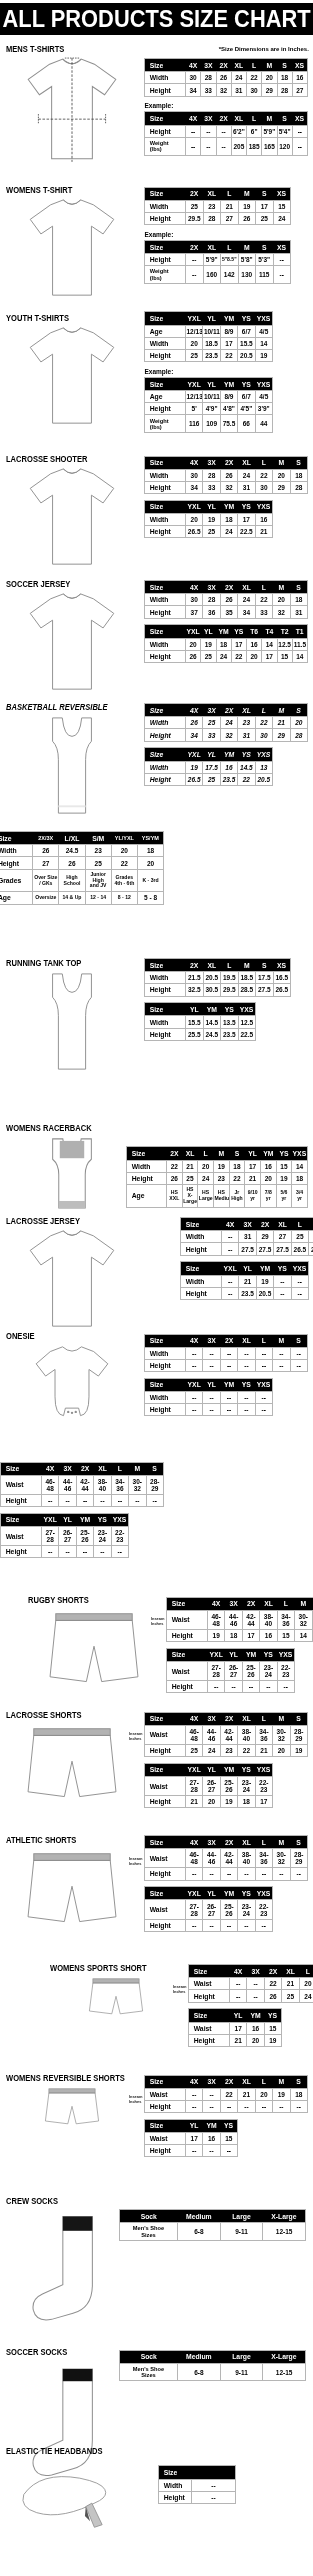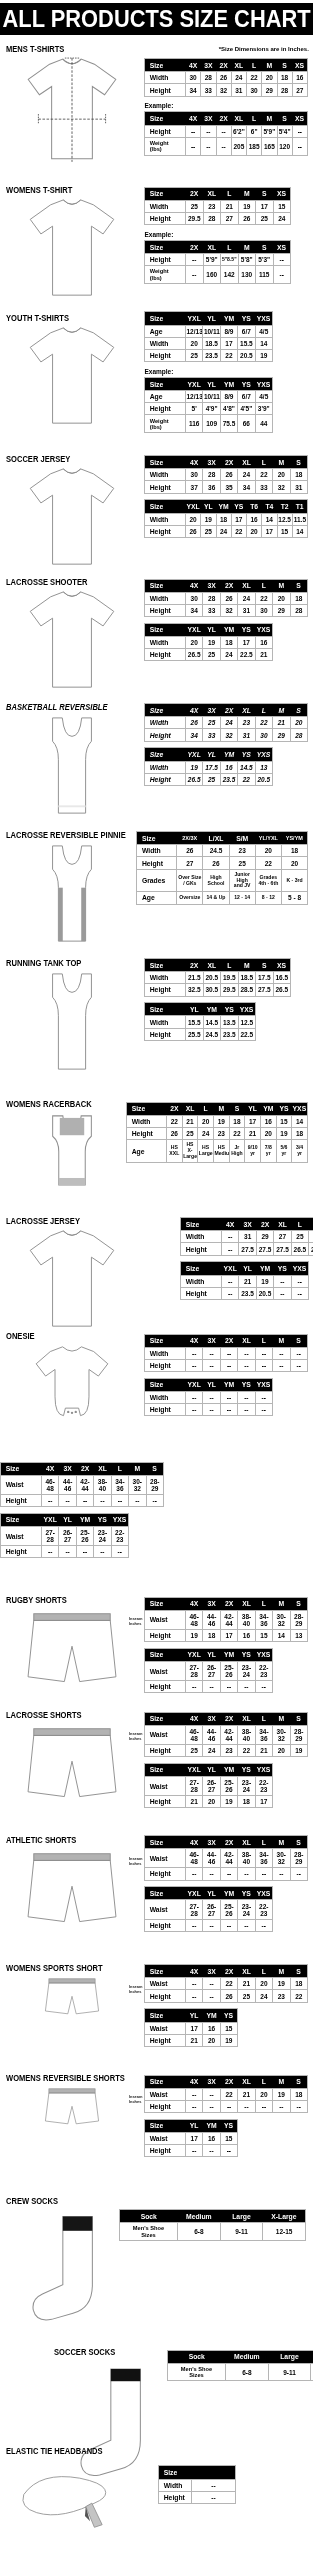--- a/index.html
+++ b/index.html
@@ -354,20 +354,117 @@
                 <td>116</td>
                 <td>109</td>
                 <td>75.5</td>
                 <td>66</td>
                 <td>44</td>
               </tr>
             </tbody>
           </table>
         </div>
       </section>
+      <section class="psec" style="height: 125px;">
+        <div class="left">
+          <h2>LACROSSE SHOOTER</h2>
+          <div class="imgwrap">
+            <svg viewBox="0 0 220 210" width="112" height="102">
+              <path class="ln" d="M66,14 L92,4 Q110,22 128,4 L154,14 L196,44 L174,74 L150,58 L150,200 L70,200 L70,58 L46,74 L24,44 Z" fill="#c9c9c9"></path>
+              <path d="M92,4 Q110,22 128,4" fill="none" stroke="#8f8f8f" stroke-width="2"></path>
+            </svg>
+          </div>
+        </div>
+        <div class="right" style="padding-top: 4.2px;">
+          <table class="size" style="width: 164px; margin-left: 0px;">
+            <colgroup>
+              <col style="width: 41px;">
+              <col>
+              <col>
+              <col>
+              <col>
+              <col>
+              <col>
+              <col>
+            </colgroup>
+            <thead>
+              <tr>
+                <th class="lbl">Size</th>
+                <th>4X</th>
+                <th>3X</th>
+                <th>2X</th>
+                <th>XL</th>
+                <th>L</th>
+                <th>M</th>
+                <th>S</th>
+              </tr>
+            </thead>
+            <tbody>
+              <tr>
+                <td class="lbl">Width</td>
+                <td>30</td>
+                <td>28</td>
+                <td>26</td>
+                <td>24</td>
+                <td>22</td>
+                <td>20</td>
+                <td>18</td>
+              </tr>
+              <tr>
+                <td class="lbl">Height</td>
+                <td>34</td>
+                <td>33</td>
+                <td>32</td>
+                <td>31</td>
+                <td>30</td>
+                <td>29</td>
+                <td>28</td>
+              </tr>
+            </tbody>
+          </table>
+          <table class="size" style="width: 129px; margin-left: 0px;">
+            <colgroup>
+              <col style="width: 41px;">
+              <col>
+              <col>
+              <col>
+              <col>
+              <col>
+            </colgroup>
+            <thead>
+              <tr>
+                <th class="lbl">Size</th>
+                <th>YXL</th>
+                <th>YL</th>
+                <th>YM</th>
+                <th>YS</th>
+                <th>YXS</th>
+              </tr>
+            </thead>
+            <tbody>
+              <tr>
+                <td class="lbl">Width</td>
+                <td>20</td>
+                <td>19</td>
+                <td>18</td>
+                <td>17</td>
+                <td>16</td>
+              </tr>
+              <tr>
+                <td class="lbl">Height</td>
+                <td>26.5</td>
+                <td>25</td>
+                <td>24</td>
+                <td>22.5</td>
+                <td>21</td>
+              </tr>
+            </tbody>
+          </table>
+        </div>
+      </section>
       <section class="psec" style="height: 123px;">
         <div class="left">
           <h2>SOCCER JERSEY</h2>
           <div class="imgwrap">
             <svg viewBox="0 0 220 210" width="112" height="102">
               <path class="ln" d="M66,14 L92,4 Q110,22 128,4 L154,14 L196,44 L174,74 L150,58 L150,200 L70,200 L70,58 L46,74 L24,44 Z" fill="#c9c9c9"></path>
               <path d="M92,4 Q110,22 128,4" fill="none" stroke="#8f8f8f" stroke-width="2"></path>
             </svg>
           </div>
         </div>
@@ -463,117 +560,20 @@
                 <td>22</td>
                 <td>20</td>
                 <td>17</td>
                 <td>15</td>
                 <td>14</td>
               </tr>
             </tbody>
           </table>
         </div>
       </section>
-      <section class="psec" style="height: 125px;">
-        <div class="left">
-          <h2>LACROSSE SHOOTER</h2>
-          <div class="imgwrap">
-            <svg viewBox="0 0 220 210" width="112" height="102">
-              <path class="ln" d="M66,14 L92,4 Q110,22 128,4 L154,14 L196,44 L174,74 L150,58 L150,200 L70,200 L70,58 L46,74 L24,44 Z" fill="#c9c9c9"></path>
-              <path d="M92,4 Q110,22 128,4" fill="none" stroke="#8f8f8f" stroke-width="2"></path>
-            </svg>
-          </div>
-        </div>
-        <div class="right" style="padding-top: 4.2px;">
-          <table class="size" style="width: 164px; margin-left: 0px;">
-            <colgroup>
-              <col style="width: 41px;">
-              <col>
-              <col>
-              <col>
-              <col>
-              <col>
-              <col>
-              <col>
-            </colgroup>
-            <thead>
-              <tr>
-                <th class="lbl">Size</th>
-                <th>4X</th>
-                <th>3X</th>
-                <th>2X</th>
-                <th>XL</th>
-                <th>L</th>
-                <th>M</th>
-                <th>S</th>
-              </tr>
-            </thead>
-            <tbody>
-              <tr>
-                <td class="lbl">Width</td>
-                <td>30</td>
-                <td>28</td>
-                <td>26</td>
-                <td>24</td>
-                <td>22</td>
-                <td>20</td>
-                <td>18</td>
-              </tr>
-              <tr>
-                <td class="lbl">Height</td>
-                <td>34</td>
-                <td>33</td>
-                <td>32</td>
-                <td>31</td>
-                <td>30</td>
-                <td>29</td>
-                <td>28</td>
-              </tr>
-            </tbody>
-          </table>
-          <table class="size" style="width: 129px; margin-left: 0px;">
-            <colgroup>
-              <col style="width: 41px;">
-              <col>
-              <col>
-              <col>
-              <col>
-              <col>
-            </colgroup>
-            <thead>
-              <tr>
-                <th class="lbl">Size</th>
-                <th>YXL</th>
-                <th>YL</th>
-                <th>YM</th>
-                <th>YS</th>
-                <th>YXS</th>
-              </tr>
-            </thead>
-            <tbody>
-              <tr>
-                <td class="lbl">Width</td>
-                <td>20</td>
-                <td>19</td>
-                <td>18</td>
-                <td>17</td>
-                <td>16</td>
-              </tr>
-              <tr>
-                <td class="lbl">Height</td>
-                <td>26.5</td>
-                <td>25</td>
-                <td>24</td>
-                <td>22.5</td>
-                <td>21</td>
-              </tr>
-            </tbody>
-          </table>
-        </div>
-      </section>
       <section class="psec" style="height: 128px; font-style: italic;">
         <div class="left">
           <h2>BASKETBALL REVERSIBLE</h2>
           <div class="imgwrap">
             <svg viewBox="0 0 220 210" width="112" height="102">
               <path class="ln" d="M70,6 L90,6 Q94,44 110,44 Q126,44 130,6 L150,6 L150,54 Q138,66 138,92 L138,202 L82,202 L82,92 Q82,66 70,54 Z" fill="#4b4b50" stroke="#2e2e32"></path>
               <path d="M82,188 L138,188" stroke="#e8e8e8" stroke-width="4"></path>
             </svg>
           </div>
         </div>
@@ -658,30 +658,20 @@
                 <td>25</td>
                 <td>23.5</td>
                 <td>22</td>
                 <td>20.5</td>
               </tr>
             </tbody>
           </table>
         </div>
       </section>
       <section class="psec" style="height: 128px;">
-        <div class="left">
-          <h2>LACROSSE REVERSIBLE PINNIE</h2>
-          <div class="imgwrap">
-            <svg viewBox="0 0 220 210" width="112" height="102">
-              <path class="ln" d="M70,6 L90,6 Q94,44 110,44 Q126,44 130,6 L150,6 L150,54 Q138,66 138,92 L138,202 L82,202 L82,92 Q82,66 70,54 Z" fill="#d7d7d7"></path>
-              <rect x="82" y="92" width="9" height="110" fill="#9a9a9a"></rect>
-              <rect x="129" y="92" width="9" height="110" fill="#9a9a9a"></rect>
-            </svg>
-          </div>
-        </div>
         <div class="right" style="padding-top: 3.7px;">
           <table class="size" style="width: 172px; margin-left: -7.8px;">
             <colgroup>
               <col style="width: 40px;">
               <col>
               <col>
               <col>
               <col>
               <col>
             </colgroup>
@@ -817,21 +807,21 @@
                 <td class="lbl">Height</td>
                 <td>25.5</td>
                 <td>24.5</td>
                 <td>23.5</td>
                 <td>22.5</td>
               </tr>
             </tbody>
           </table>
         </div>
       </section>
-      <section class="psec" style="height: 117px;">
+      <section class="psec" style="height: 117px; align-items: flex-end;">
         <div class="left">
           <h2>WOMENS RACERBACK</h2>
           <div class="imgwrap">
             <svg viewBox="0 0 220 150" width="112" height="78">
               <path class="ln" d="M72,6 L92,6 Q96,38 110,38 Q124,38 128,6 L148,6 L148,46 Q136,56 136,76 L136,142 L84,142 L84,76 Q84,56 72,46 Z" fill="#e2e2e2"></path>
               <rect x="86" y="10" width="48" height="34" fill="#b0b0b0"></rect>
               <rect x="84" y="128" width="52" height="14" fill="#bdbdbd"></rect>
             </svg>
           </div>
         </div>
@@ -1190,21 +1180,21 @@
                 <td>--</td>
                 <td>--</td>
                 <td>--</td>
                 <td>--</td>
                 <td>--</td>
               </tr>
             </tbody>
           </table>
         </div>
       </section>
-      <section class="psec" style="height: 115px;">
+      <section class="psec" style="height: 115px; padding-left: 22px;">
         <div class="left">
           <h2>RUGBY SHORTS</h2>
           <div class="imgwrap">
             <svg viewBox="0 0 220 180" width="112" height="86">
               <rect x="30" y="12" width="160" height="14" fill="#b2b2b2" stroke="#8f8f8f" stroke-width="2"></rect>
               <path class="ln" d="M30,26 L190,26 L202,144 L126,154 L110,80 L94,154 L18,144 Z" fill="#cfcfcf"></path>
             </svg>
           </div>
           <div class="caption">Inseam
 Inches</div>
@@ -1487,21 +1477,21 @@
                 <td>--</td>
                 <td>--</td>
                 <td>--</td>
                 <td>--</td>
                 <td>--</td>
               </tr>
             </tbody>
           </table>
         </div>
       </section>
-      <section class="psec" style="height: 110px;">
+      <section class="psec" style="height: 110px; padding-left: 44px;">
         <div class="left">
           <h2>WOMENS SPORTS SHORT</h2>
           <div class="imgwrap">
             <svg viewBox="0 0 220 180" width="112" height="63">
               <rect x="44" y="8" width="132" height="12" fill="#b2b2b2" stroke="#8f8f8f" stroke-width="2"></rect>
               <path class="ln" d="M44,20 L176,20 L186,100 L122,108 L110,58 L98,108 L34,100 Z" fill="#e6e6e6"></path>
             </svg>
           </div>
           <div class="caption">Inseam
 Inches</div>
@@ -1707,21 +1697,21 @@
                 <td class="lblsmall">Men's Shoe
 Sizes</td>
                 <td>6-8</td>
                 <td>9-11</td>
                 <td>12-15</td>
               </tr>
             </tbody>
           </table>
         </div>
       </section>
-      <section class="psec" style="height: 99px; margin-left: 48px;">
+      <section class="psec" style="height: 99px;">
         <div class="left">
           <h2>SOCCER SOCKS</h2>
           <div class="imgwrap">
             <svg viewBox="0 0 220 240" width="112" height="130">
               <path class="ln" d="M92,10 L150,10 L150,150 Q150,196 112,206 L70,218 Q40,224 34,200 Q30,178 52,168 L92,150 Z" fill="#3f3f3f" stroke="#222"></path>
               <rect x="92" y="10" width="58" height="24" fill="#111"></rect>
             </svg>
           </div>
         </div>
         <div class="right" style="padding-top: 5.2px;">

